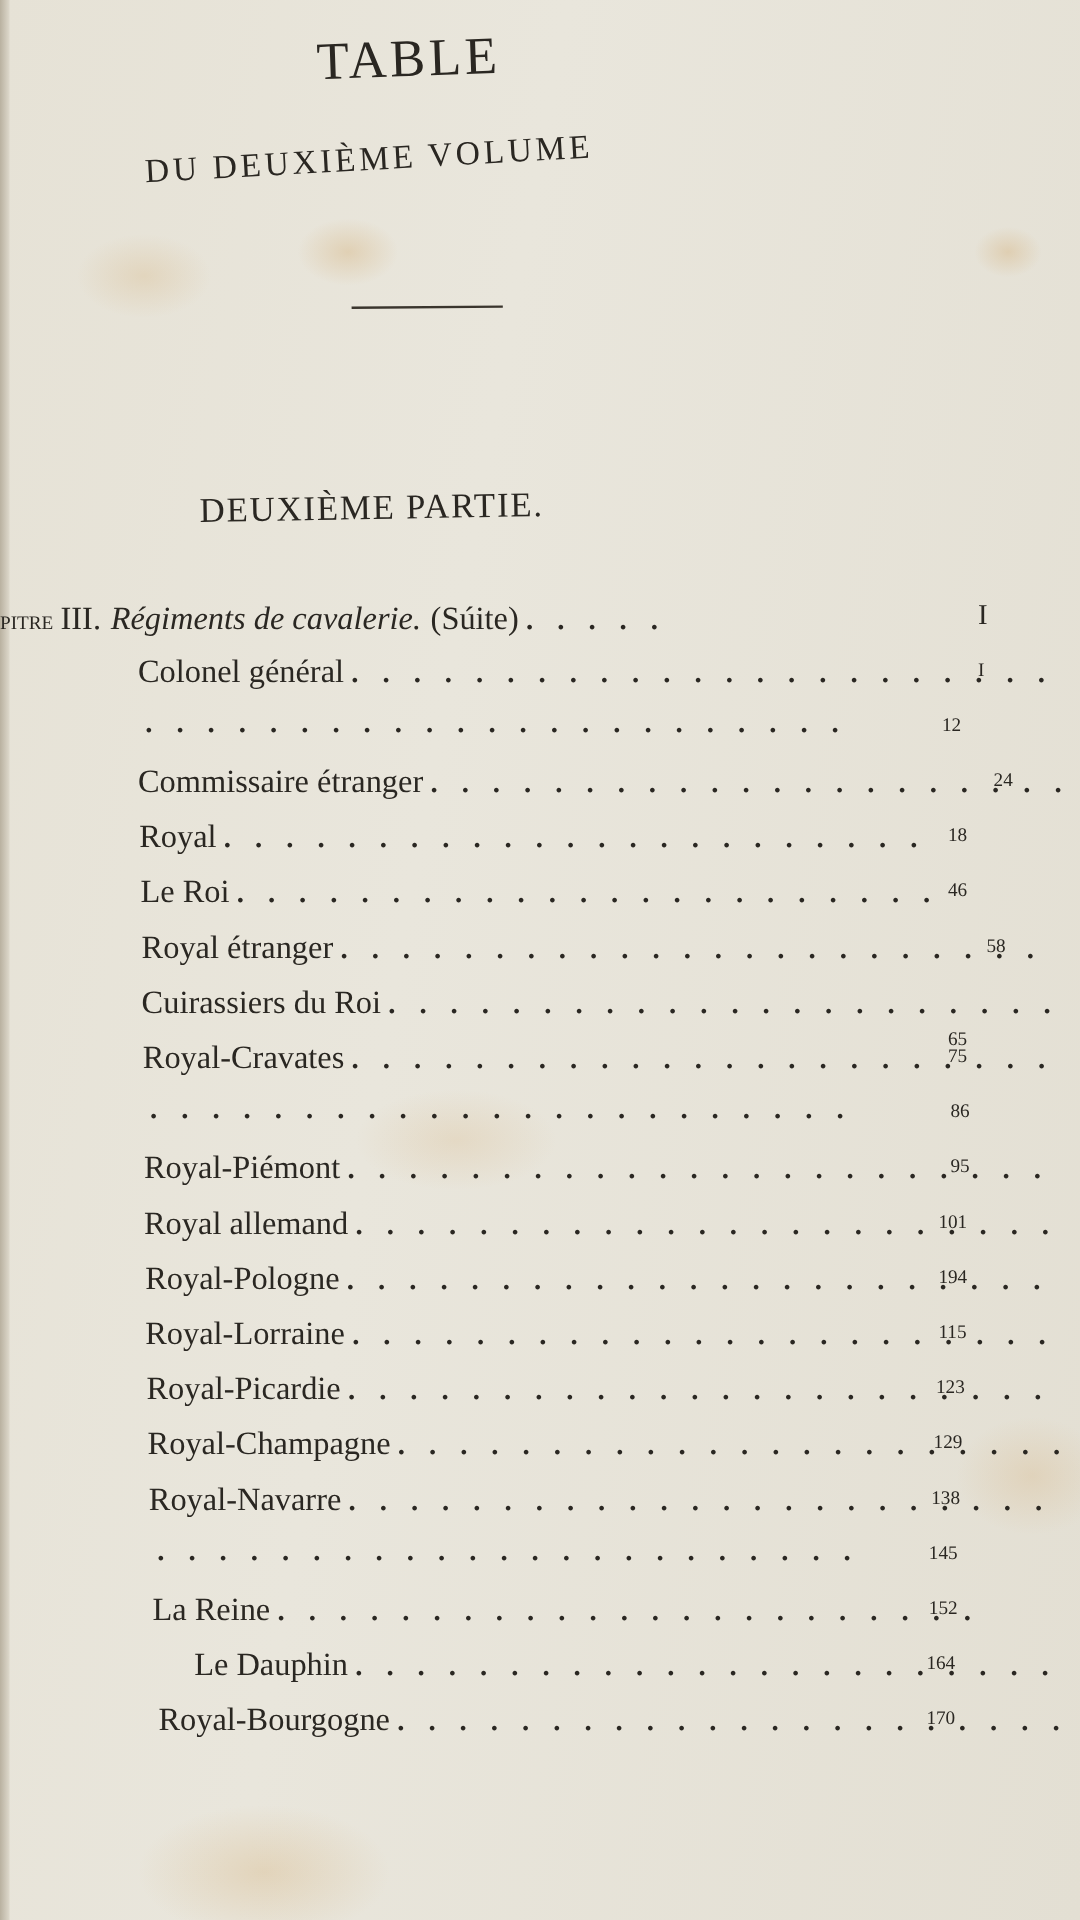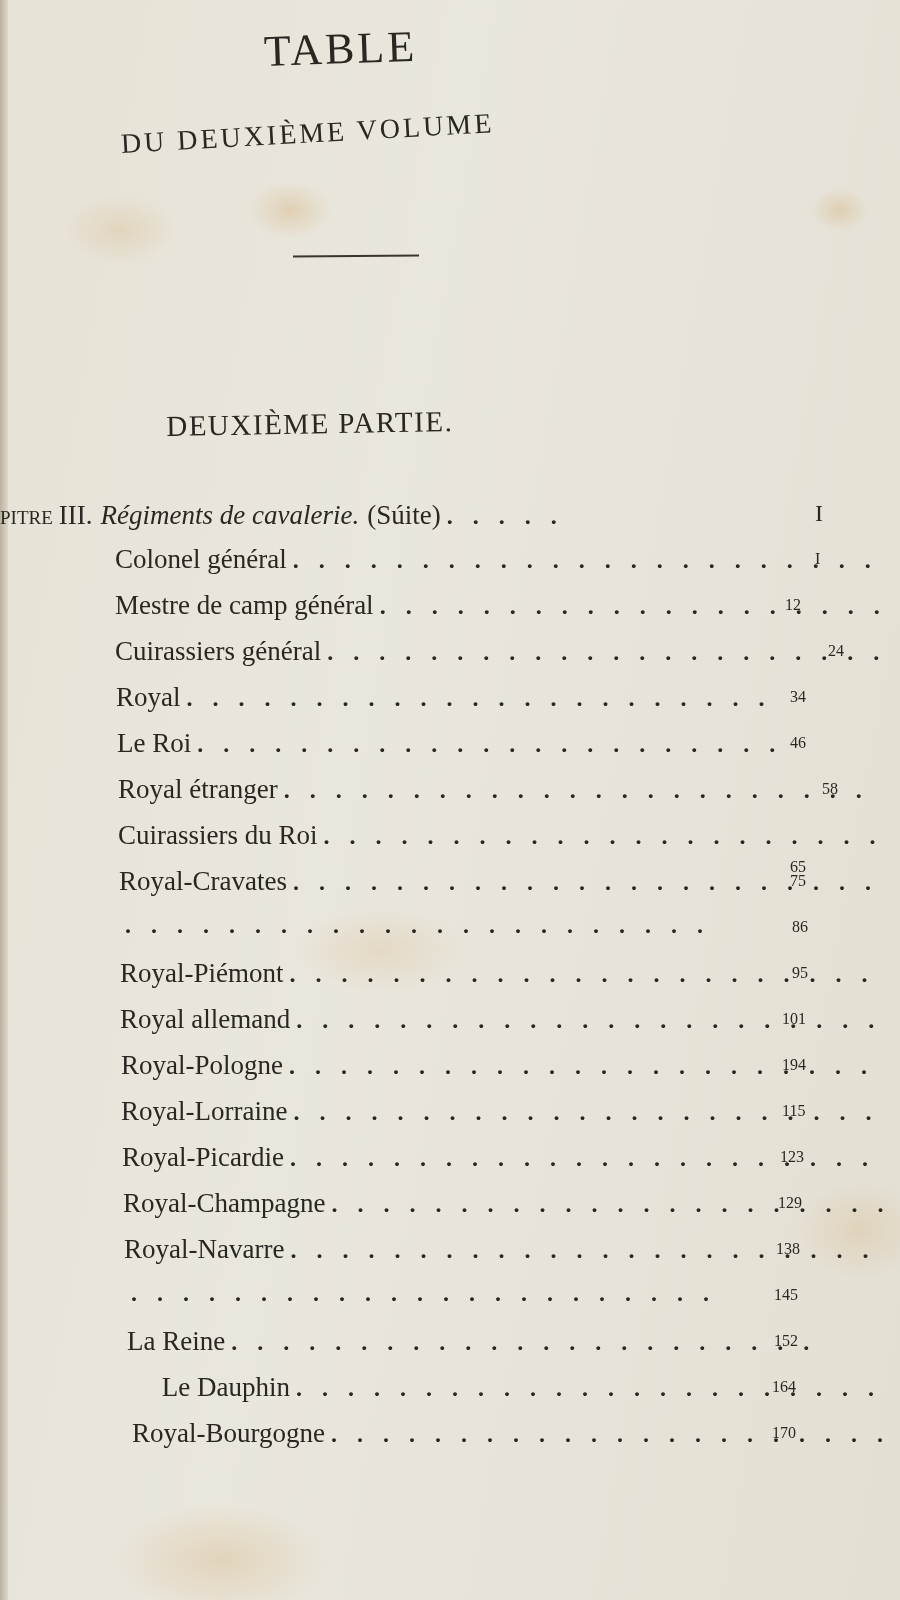--- a/index.html
+++ b/index.html
@@ -26,21 +26,21 @@
   .subtitle { position:absolute; left:120px; top:128px; font-size:28px; letter-spacing:3px; transform:rotate(-3.2deg); transform-origin:left top; }
   .rule { position:absolute; left:293px; top:255px; width:126px; height:2px; background:#3a352d; transform:rotate(-0.4deg); }
   .part { position:absolute; left:166px; top:410px; font-size:29px; letter-spacing:1.5px; transform:rotate(-1deg); transform-origin:left top; }
 
   .toc { position:absolute; left:0; top:0; width:900px; height:1600px; }
   .row { position:absolute; height:40px; display:flex; align-items:baseline; white-space:nowrap; }
   .row .label { font-size:27px; }
   .row .label i { font-style:italic; }
   .row .dots { font-size:24px; letter-spacing:7px; margin-left:6px; font-weight:bold; }
   .row .page-no { position:absolute; font-size:24px; font-family:"Liberation Serif", serif; letter-spacing:1px; }
-  .chap-prefix { font-size:19px; margin-right:6px; }
+  .chap-prefix { font-size:16px; margin-right:6px; }
 </style>
 </head>
 <body>
 
 <div class="page">
   <div class="page-edge"></div>
 
   <div class="title">TABLE</div>
   <div class="subtitle">DU DEUXIÈME VOLUME</div>
   <div class="rule"></div>
@@ -58,34 +58,33 @@
     </div>
   </div>
 
   <div id="entries">
       <div class="row" style="left: 115px; top: 544px; width: 770px;">
         <span class="label">Colonel général</span>
         <span class="dots" style="display: inline-block; overflow: hidden; flex: 1 1 0%; max-width: 615px;">. . . . . . . . . . . . . . . . . . . . . . .</span>
       </div>
       <span class="row page-no" style="left: 815px; top: 550px;">I</span>
       <div class="row" style="left: 115px; top: 590px; width: 770px;">
-        <span class="label">Mestre de camp général</span>
         <span class="dots" style="display: inline-block; overflow: hidden; flex: 1 1 0%; max-width: 615px;">. . . . . . . . . . . . . . . . . . . . . . .</span>
       </div>
       <span class="row page-no" style="left: 785px; top: 596px;">12</span>
       <div class="row" style="left: 115px; top: 636px; width: 770px;">
-        <span class="label">Cuirassiers général</span>
+        <span class="label">Commissaire étranger</span>
         <span class="dots" style="display: inline-block; overflow: hidden; flex: 1 1 0%; max-width: 615px;">. . . . . . . . . . . . . . . . . . . . . . .</span>
       </div>
       <span class="row page-no" style="left: 790px; top: 642px; margin-left: 38px;">24</span>
       <div class="row" style="left: 116px; top: 682px; width: 770px;">
         <span class="label">Royal</span>
         <span class="dots" style="display: inline-block; overflow: hidden; flex: 1 1 0%; max-width: 614px;">. . . . . . . . . . . . . . . . . . . . . . .</span>
       </div>
-      <span class="row page-no" style="left: 790px; top: 688px;">34</span>
+      <span class="row page-no" style="left: 790px; top: 688px;">18</span>
       <div class="row" style="left: 117px; top: 728px; width: 770px;">
         <span class="label">Le Roi</span>
         <span class="dots" style="display: inline-block; overflow: hidden; flex: 1 1 0%; max-width: 613px;">. . . . . . . . . . . . . . . . . . . . . . .</span>
       </div>
       <span class="row page-no" style="left: 790px; top: 734px;">46</span>
       <div class="row" style="left: 118px; top: 774px; width: 770px;">
         <span class="label">Royal étranger</span>
         <span class="dots" style="display: inline-block; overflow: hidden; flex: 1 1 0%; max-width: 612px;">. . . . . . . . . . . . . . . . . . . . . . .</span>
       </div>
       <span class="row page-no" style="left: 822px; top: 780px;">58</span>

